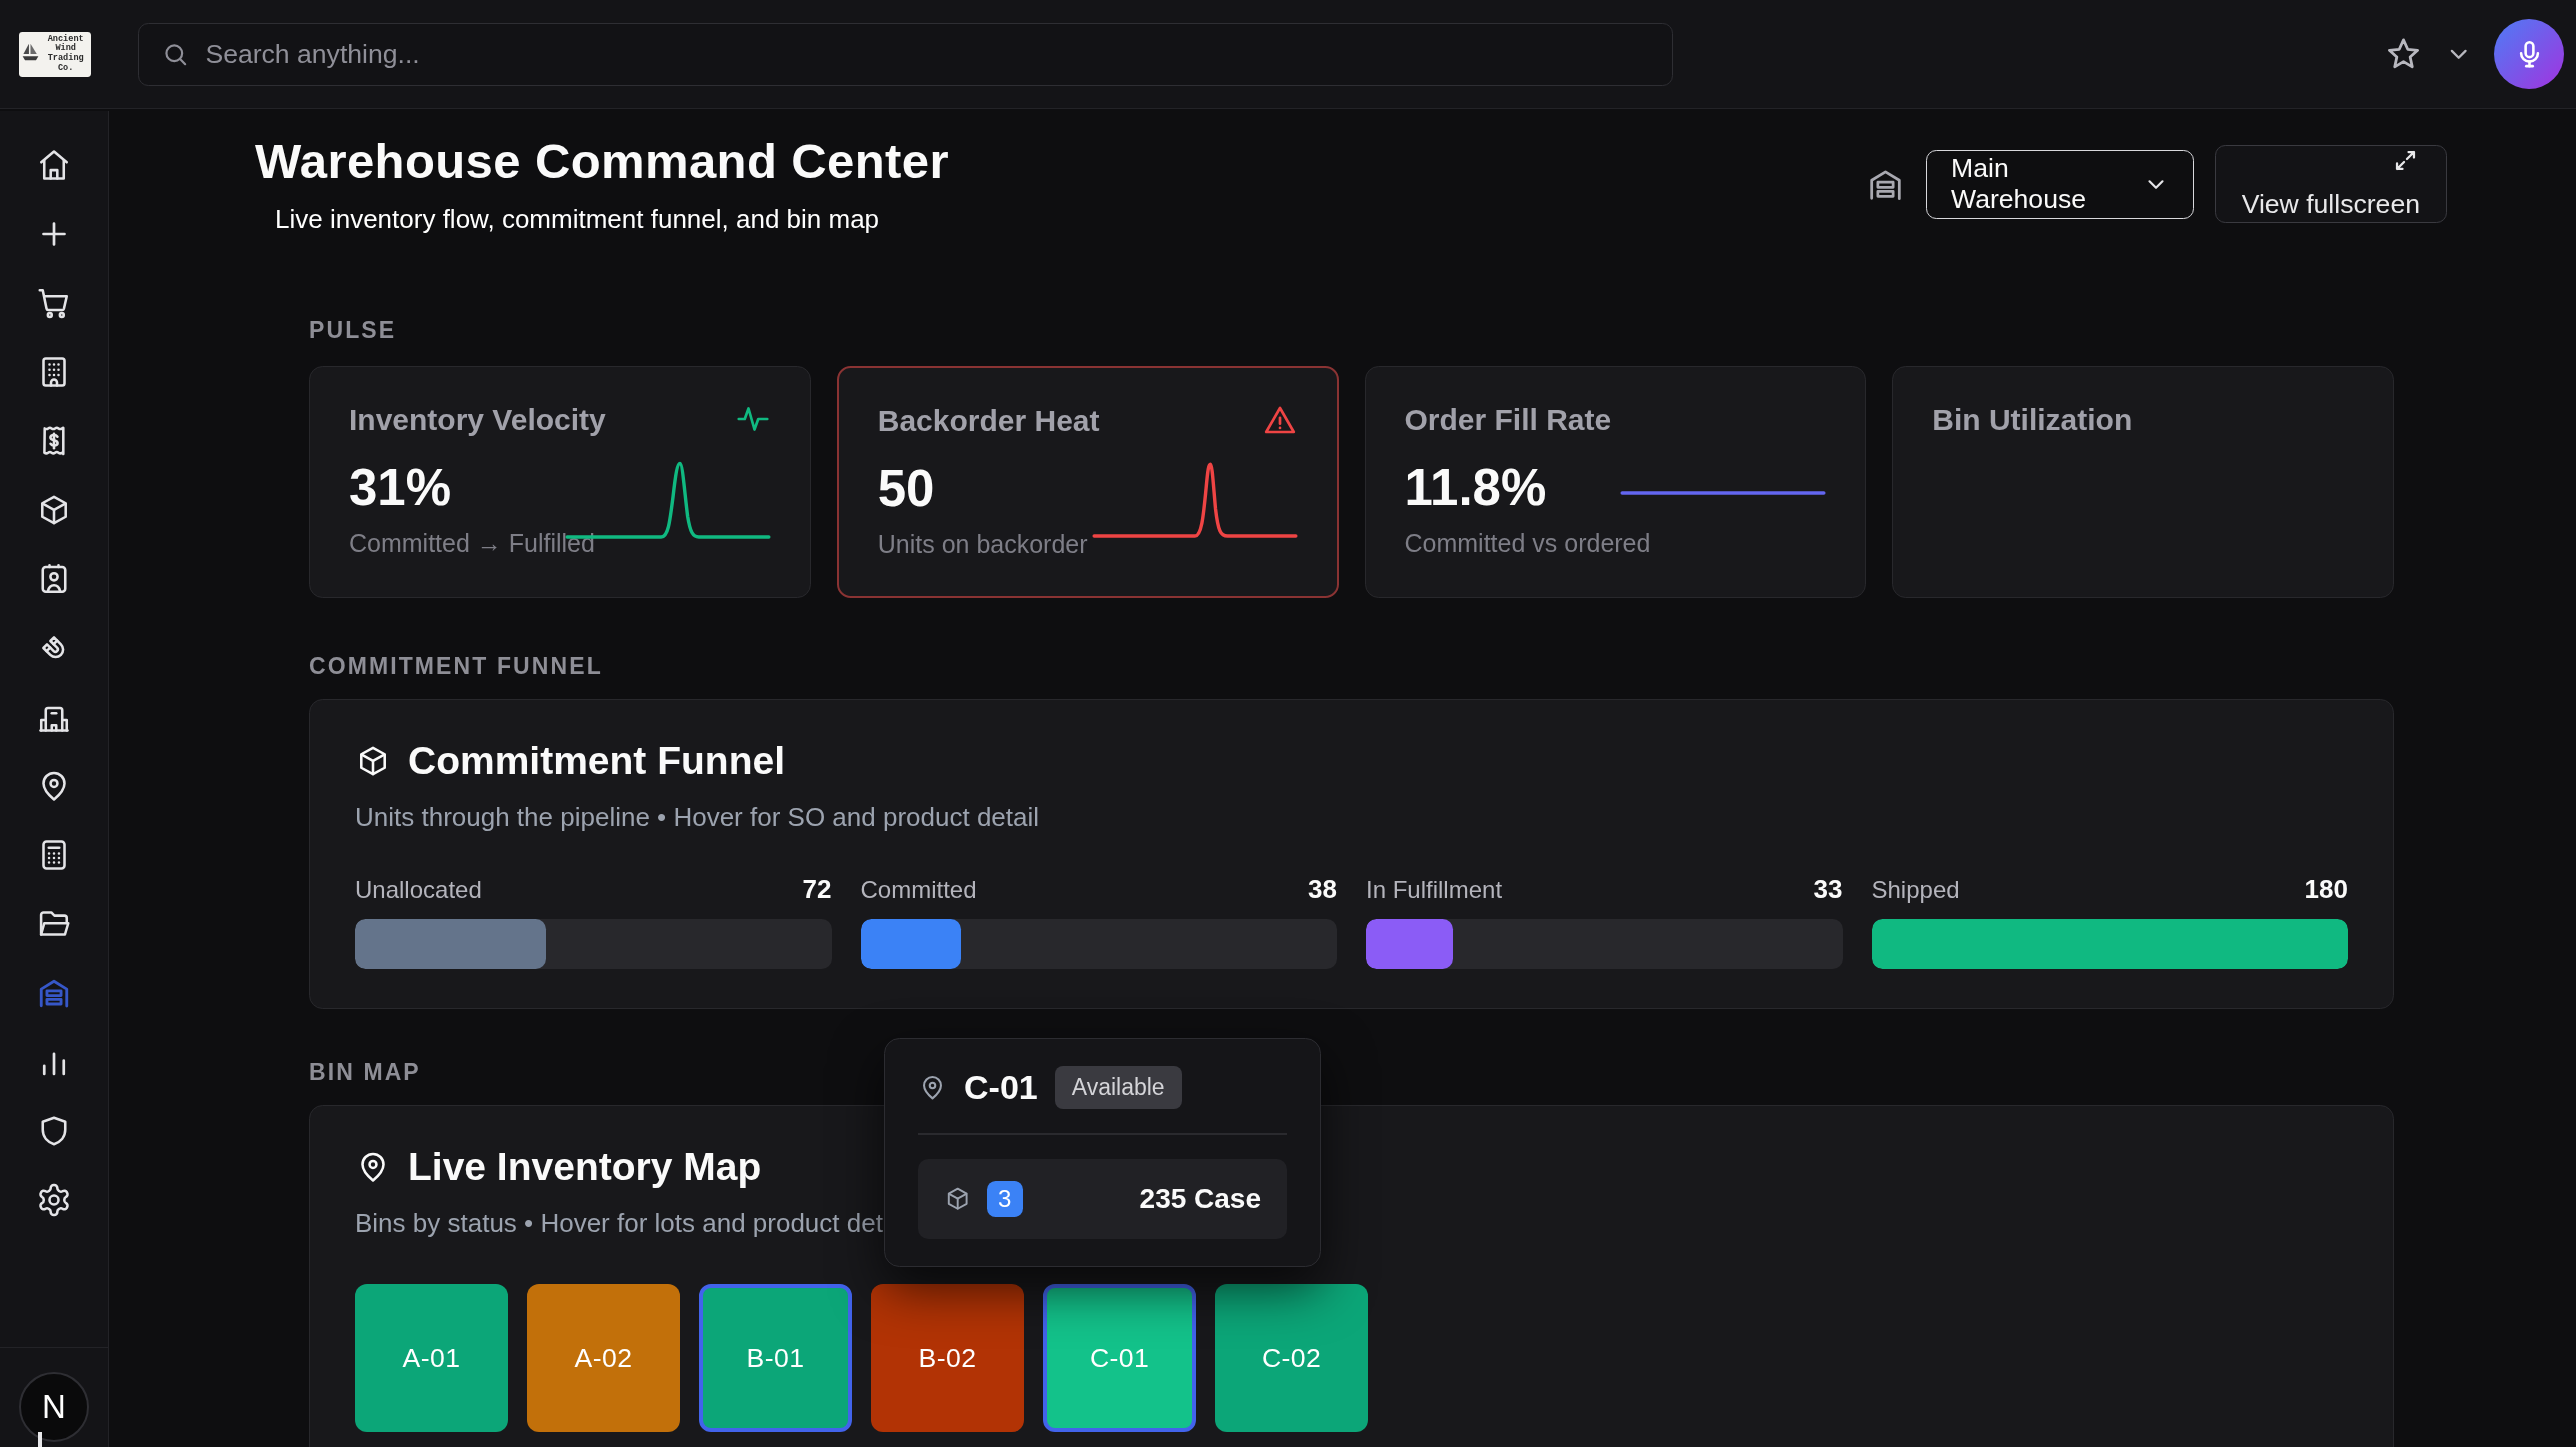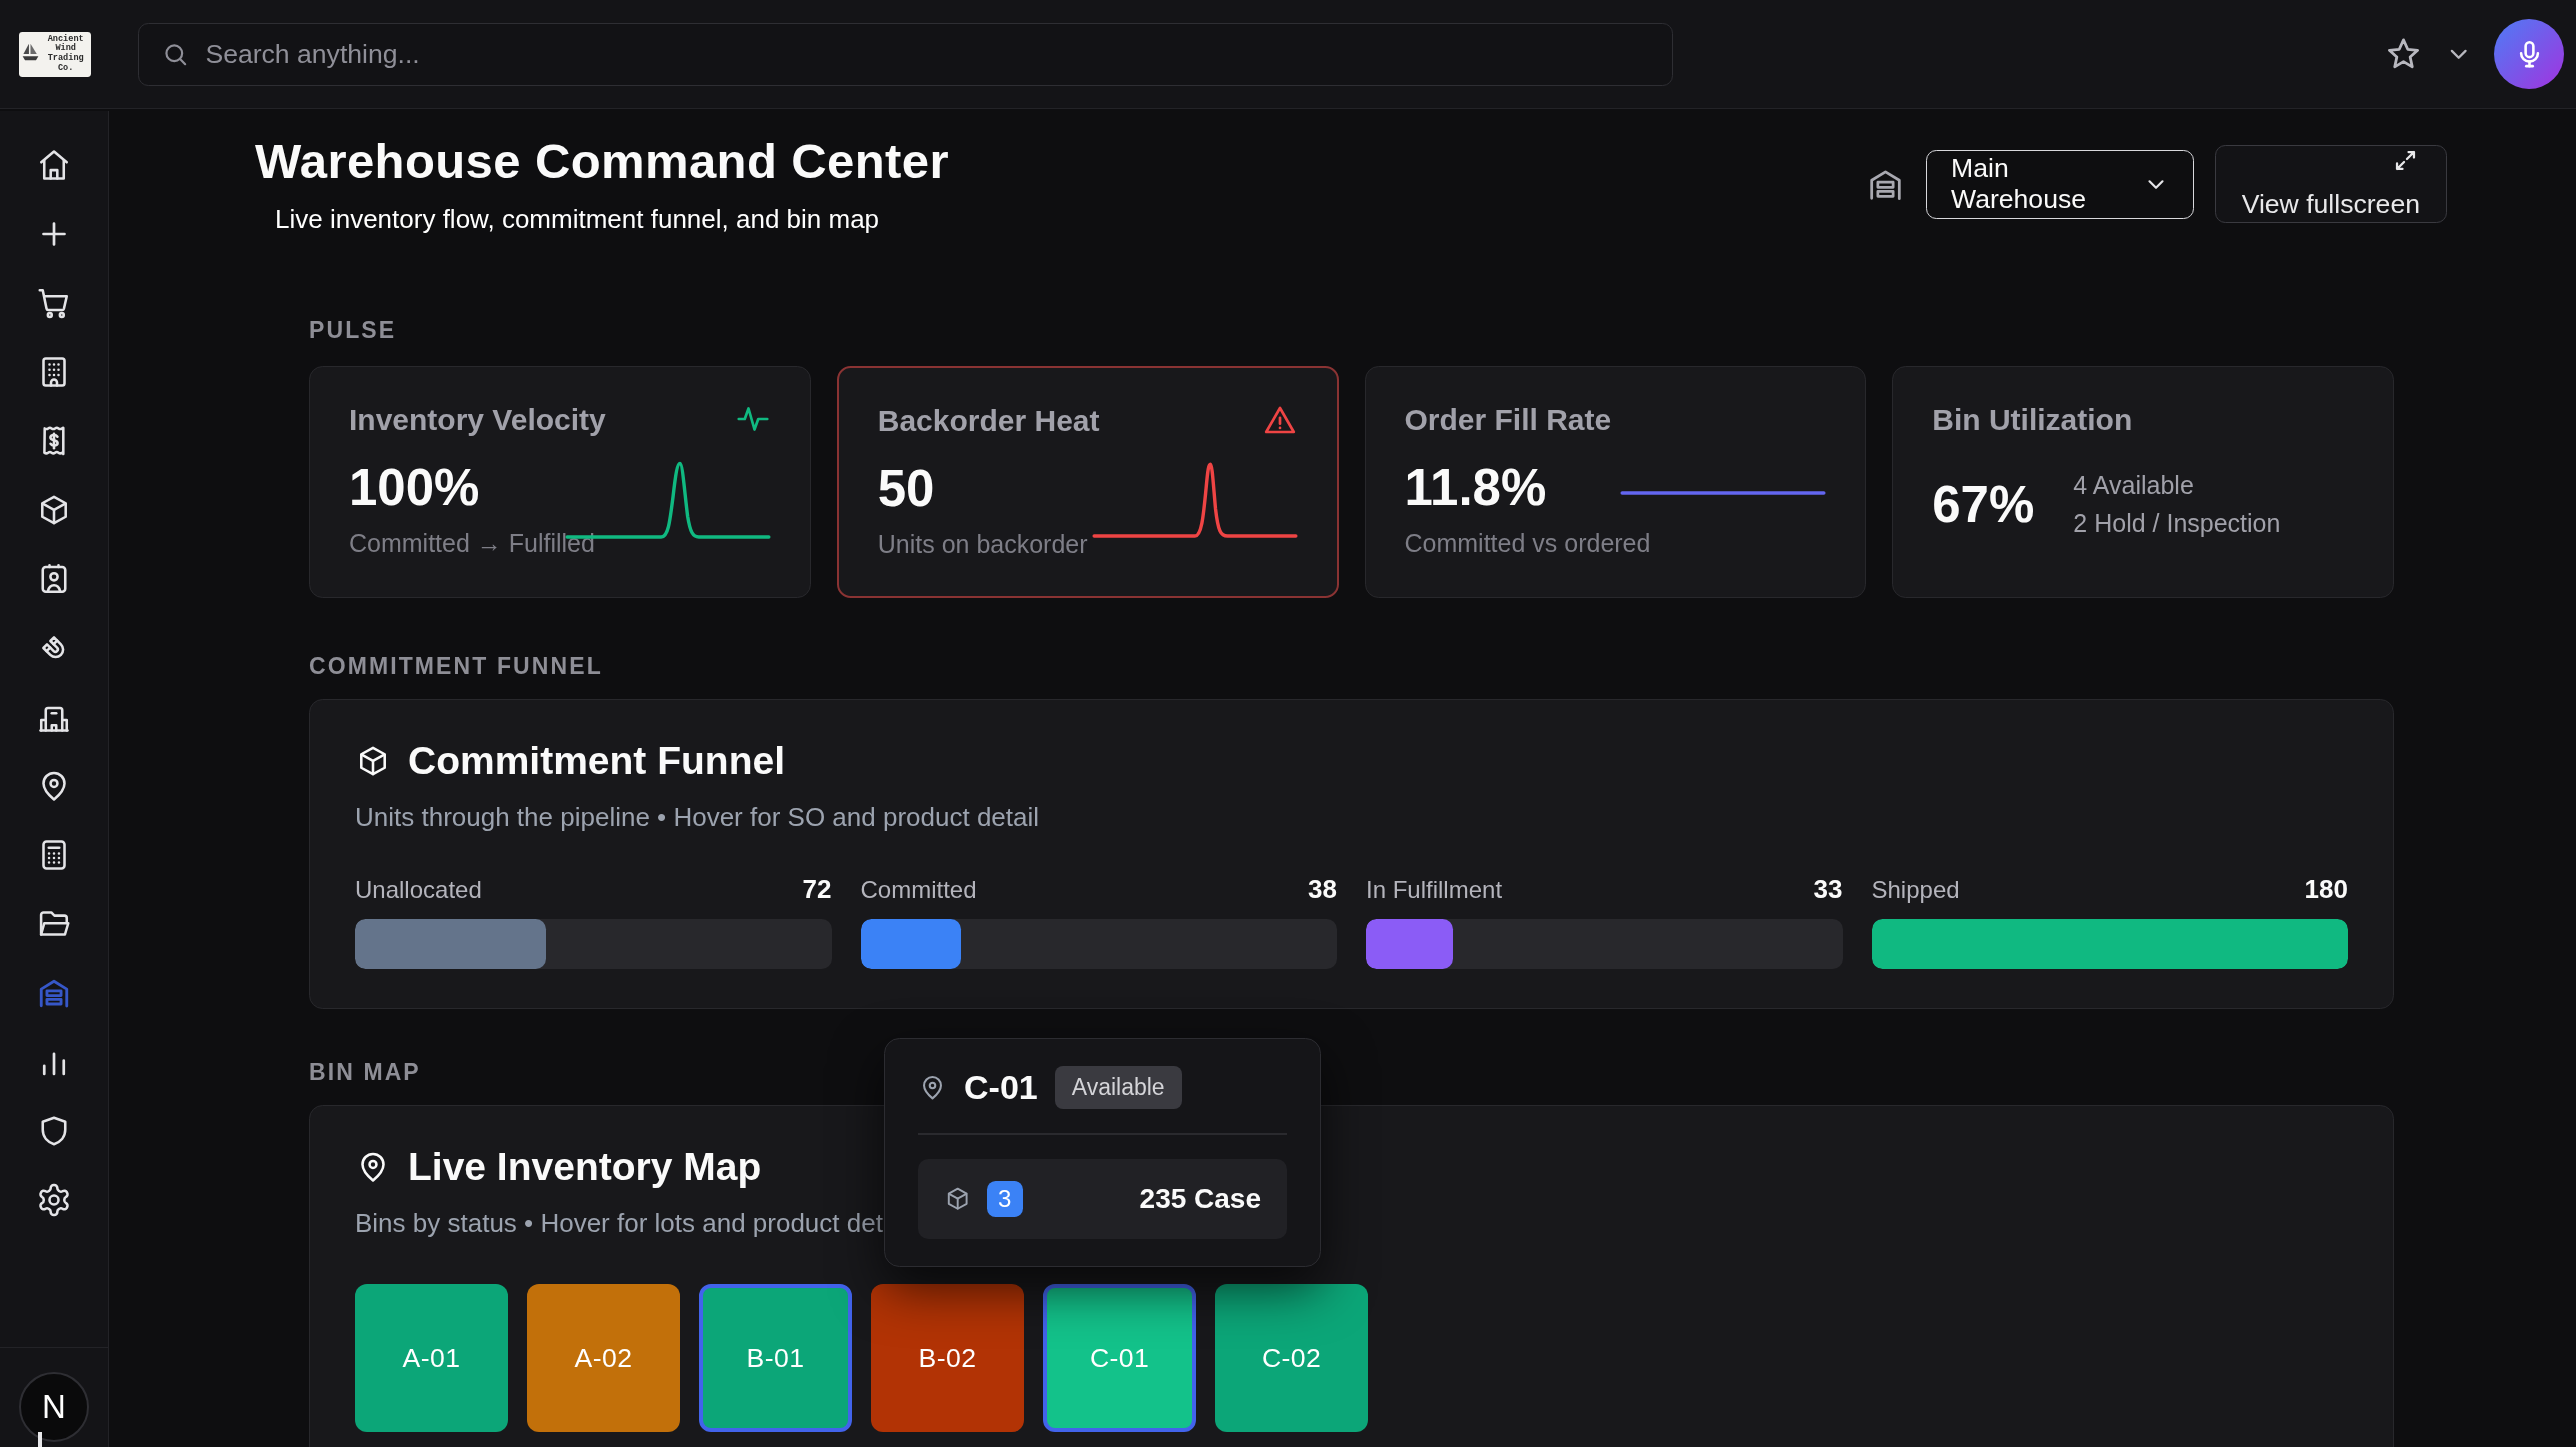--- a/index.html
+++ b/index.html
@@ -308,21 +308,21 @@
       <div class="section-label lbl-pulse">PULSE</div>
       <div class="pulse-grid">
 
         <div class="pulse-card">
           <div class="pc-title">Inventory Velocity</div>
           <span class="pc-icon">
             <svg width="36" height="36" viewBox="0 0 24 24" fill="none" stroke-width="1.8" stroke-linecap="round" stroke-linejoin="round" style="stroke: rgb(16, 185, 129);">
                 <path d="M2.5 12h4l2.5-7 4 14 2.5-7h6"></path>
               </svg>
           </span>
-          <div class="pc-value">100%</div>
+          <div class="pc-value">31%</div>
           <div class="pc-sub">Committed → Fulfilled</div>
           <svg class="pc-spark" width="206" height="94" viewBox="0 0 240 110" fill="none" stroke-width="4" stroke-linecap="round" stroke-linejoin="round" style="stroke: rgb(16, 185, 129);">
             <path d="M2 96 H112 C120 96 122 80 126 48 C129 22 131 10 134 10 C137 10 139 40 143 72 C146 90 149 96 156 96 H238"></path>
           </svg>
         </div>
 
         <div class="pulse-card alert" style="border-color: rgb(138, 51, 51);">
           <div class="pc-title">Backorder Heat</div>
           <span class="pc-icon">
             <svg width="36" height="36" viewBox="0 0 24 24" fill="none" stroke-width="1.8" stroke-linecap="round" stroke-linejoin="round" style="stroke: rgb(239, 68, 68);">
@@ -342,27 +342,20 @@
           <div class="pc-title">Order Fill Rate</div>
           <div class="pc-value">11.8%</div>
           <div class="pc-sub">Committed vs ordered</div>
           <svg class="pc-spark" width="206" height="94" viewBox="0 0 240 110" fill="none" stroke-width="4" stroke-linecap="round" style="bottom: 63px; stroke: rgb(99, 102, 241);">
             <path d="M2 62 H238"></path>
           </svg>
         </div>
 
         <div class="pulse-card">
           <div class="pc-title">Bin Utilization</div>
-          <div class="pc4-row">
-            <div class="pc4-value">67%</div>
-            <div class="pc4-lines">
-              <span>4 Available</span>
-              <span>2 Hold / Inspection</span>
-            </div>
-          </div>
         </div>
       </div>
 
       <div class="section-label lbl-funnel">COMMITMENT FUNNEL</div>
       <div class="panel">
         <div class="panel-title-row">
           <svg width="36" height="36" viewBox="0 0 24 24" fill="none" stroke="#fafafa" stroke-width="1.7" stroke-linecap="round" stroke-linejoin="round">
               <path d="M12 3.2l7.8 4.3v9L12 20.8l-7.8-4.3v-9z"></path>
               <path d="M4.5 7.7 12 11.9l7.5-4.2"></path>
               <path d="M12 12v8.6"></path>

